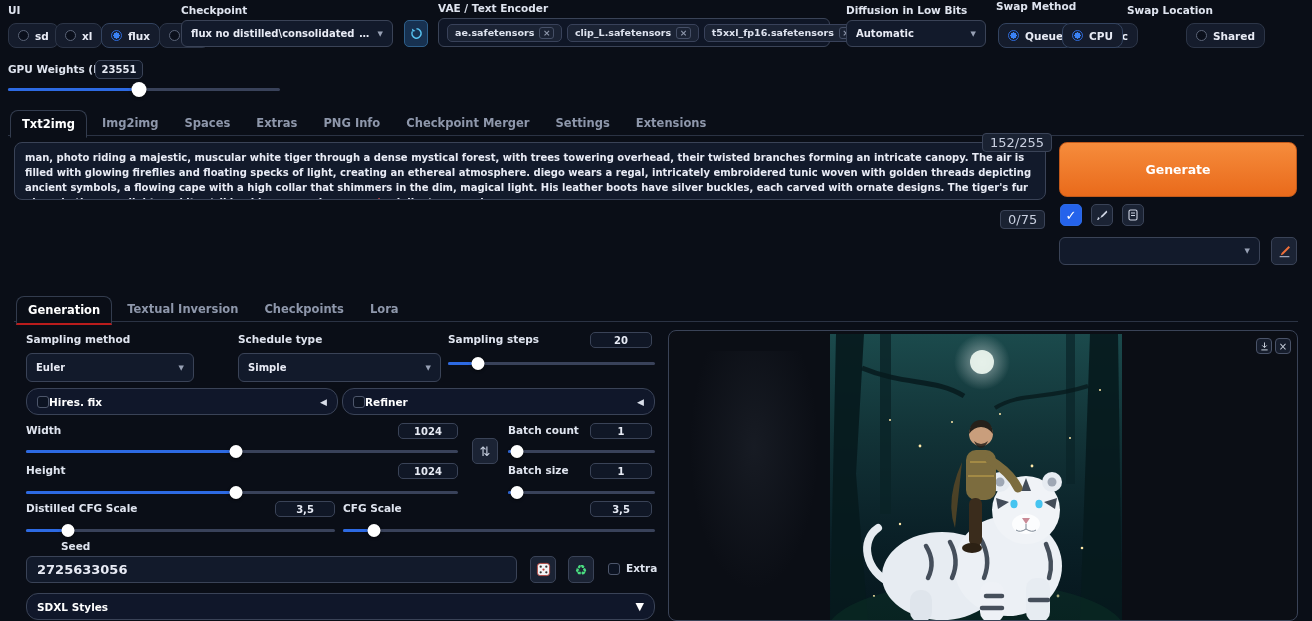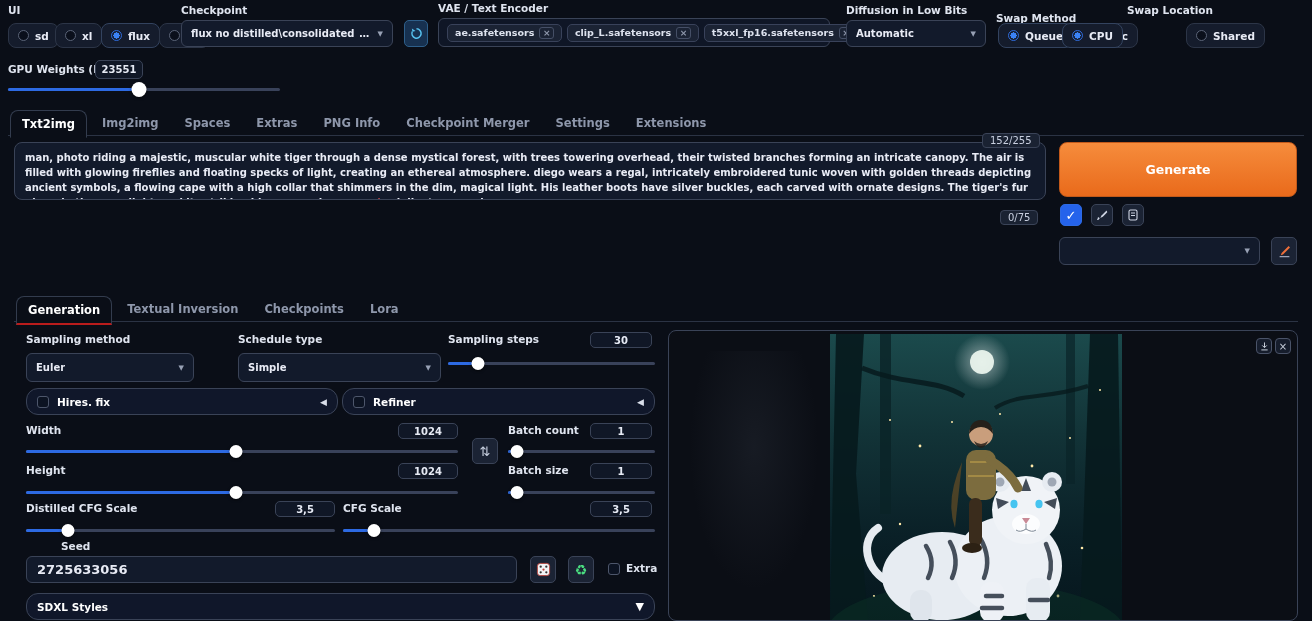--- a/index.html
+++ b/index.html
@@ -36,32 +36,32 @@
         border-radius:8px 8px 0 0; top:0; z-index:3; }
   .tabline { position:absolute; height:1px; background:#2b3344; }
 
   .promptbox { position:absolute; background:#121a2b; border:1px solid #3a4357; border-radius:8px;
         padding:7px 10px; font-size:10px; font-weight:600; color:#e8ebf5; line-height:1.5; overflow:hidden; cursor:text; }
   .promptbox .hl { color:#ef5350; }
   .ph1 { color:#5d6680; font-size:10px; }
   .ph2 { color:#4c5570; font-size:10px; margin-top:2px; }
 
   .counter { position:absolute; background:#1a2232; border:1px solid #3a4357; border-radius:4px;
-        font-size:10px; color:#c9d0e0; padding:1px 7px; z-index:6; }
+        font-size:13px; color:#c9d0e0; padding:1px 7px; z-index:6; }
 
   .genbtn { position:absolute; background:linear-gradient(180deg,#f68c3c,#e96a1b); border:1px solid #c2591a;
         border-radius:8px; color:#fff; font-weight:700; font-size:12.5px; display:flex;
         align-items:center; justify-content:center; cursor:pointer; }
 
   .sqbtn { position:absolute; border-radius:5px; background:#1b2334; border:1px solid #3a4357;
         display:flex; align-items:center; justify-content:center; color:#c8d0e0; cursor:pointer; }
   .sqbtn.blue { background:#2563eb; border-color:#2d6ae3; color:#fff; font-size:13px; font-weight:700; }
 
   .accordion { position:absolute; border:1px solid #3a4357; border-radius:12px; background:#10172a;
-        display:flex; align-items:center; gap:8px; padding:0 10px; font-size:10.5px; font-weight:700; color:#fff; cursor:pointer; }
+        display:flex; align-items:center; padding:0 10px; font-size:10.5px; font-weight:700; color:#fff; cursor:pointer; }
   .accordion .arrow { margin-left:auto; font-size:9px; color:#d9dee9; }
   .checkbox { width:12px; height:12px; border:1px solid #4d566b; border-radius:3px; background:#0c1322; flex:none; }
 
   .tokenwrap { position:absolute; display:flex; align-items:center; gap:5px; background:#0f1626;
         border:1px solid #3a4357; border-radius:6px; padding:0 8px; }
   .token { display:flex; align-items:center; gap:5px; background:#1b2334; border:1px solid #39425a;
         border-radius:5px; padding:2px 7px; font-size:9.5px; font-weight:600; color:#dde2ee; cursor:pointer; }
   .token .x { font-size:9px; color:#8e97ab; border:1px solid #454f66; border-radius:3px; padding:0 2.5px; line-height:10px; }
 
   .seedinput { position:absolute; background:#121a2b; border:1px solid #3a4357; border-radius:6px;
@@ -130,21 +130,21 @@
     <span style="margin-left:auto; color:#9aa3b8; font-size:11px;">×</span>
     <span style="color:#9aa3b8; font-size:7px;">▼</span>
   </div>
 
   <div class="lbl" style="left:846px; top:4px;">Diffusion in Low Bits</div>
   <div class="dd" style="left:846px; top:20px; width:140px; height:27px;">
     <span class="val">Automatic</span>
     <span class="caret">▼</span>
   </div>
 
-  <div class="lbl" style="left:996px; top:12px;">Swap Method</div>
+  <div class="lbl" style="left:996px; top:0;">Swap Method</div>
   <div class="pill" style="left:998px; top:23px; border-color:#33435f;">
     <span class="radio on"></span>
     <span>Queue</span>
   </div>
   <div class="pill" style="left:1066px; top:23px;">
     <span class="radio"></span>
     <span>Async</span>
   </div>
 
   <div class="lbl" style="left:1127px; top:4px;">Swap Location</div>
@@ -218,21 +218,21 @@
   <div class="tabs" style="left:16px; top:296px;">
     <div class="tab active" style="border-bottom:2px solid #b91c1c;">Generation</div>
     <div class="tab">Textual Inversion</div>
     <div class="tab">Checkpoints</div>
     <div class="tab">Lora</div>
   </div>
 
   <div class="sublbl" style="left:26px; top:333px;">Sampling method</div>
   <div class="sublbl" style="left:238px; top:333px;">Schedule type</div>
   <div class="sublbl" style="left:448px; top:333px;">Sampling steps</div>
-  <div class="numbox" style="left:590px; top:332px; width:62px; height:16px;">30</div>
+  <div class="numbox" style="left:590px; top:332px; width:62px; height:16px;">20</div>
 
   <div class="dd" style="left:26px; top:353px; width:168px; height:29px;">
     <span class="val">Euler</span>
     <span class="caret">▼</span>
   </div>
   <div class="dd" style="left:238px; top:353px; width:203px; height:29px;">
     <span class="val">Simple</span>
     <span class="caret">▼</span>
   </div>
   <div class="slider" style="left:448px; top:356px; width:207px;">

